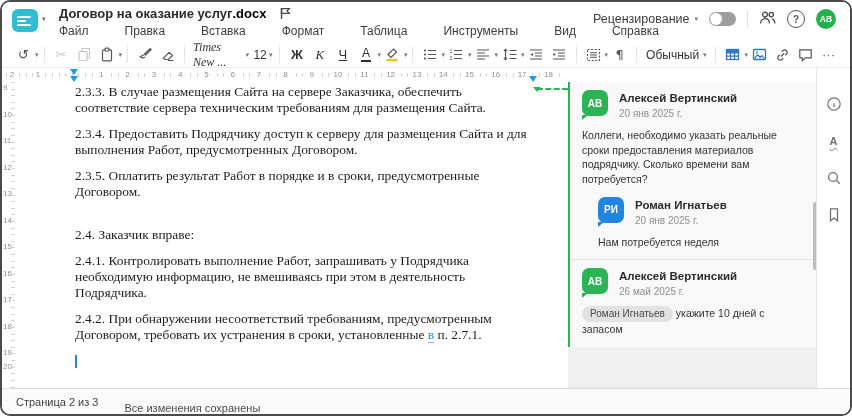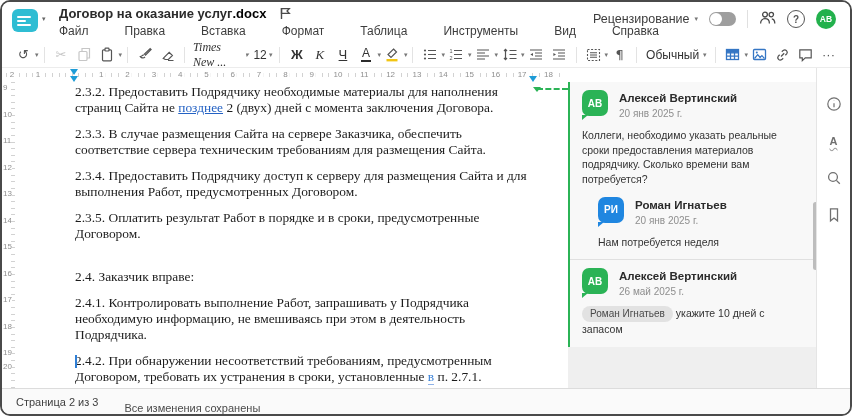--- a/index.html
+++ b/index.html
@@ -347,21 +347,20 @@
       <span class="v-num" style="top: 213px;">17</span>
       <span class="v-num" style="top: 239.5px;">18</span>
       <span class="v-num" style="top: 266px;">19</span>
       <span class="v-num" style="top: 280px;">20</span>
     </div>
 
   <div class="doc">
     <span class="anchor-tri"></span>
     <span class="anchor-line"></span>
     <div class="doc-text">
-      <p><span>2.3.2. Предоставить Подрядчику необходимые материалы для наполнения страниц Сайта не </span><span class="ins">позднее</span><span> 2 (двух) дней с момента заключения Договора.</span></p>
       <p>2.3.3. В случае размещения Сайта на сервере Заказчика, обеспечить соответствие сервера техническим требованиям для размещения Сайта.</p>
       <p>2.3.4. Предоставить Подрядчику доступ к серверу для размещения Сайта и для выполнения Работ, предусмотренных Договором.</p>
       <p>2.3.5. Оплатить результат Работ в порядке и в сроки, предусмотренные Договором.</p>
       <p class="gap-before">2.4. Заказчик вправе:</p>
       <p>2.4.1. Контролировать выполнение Работ, запрашивать у Подрядчика необходимую информацию, не вмешиваясь при этом в деятельность Подрядчика.</p>
       <p><span>2.4.2. При обнаружении несоответствий требованиям, предусмотренным Договором, требовать их устранения в сроки, установленные </span><span class="sp">в</span><span> п. 2.7.1.</span></p>
     </div>
     <span class="cursor"></span>
   </div>
 

